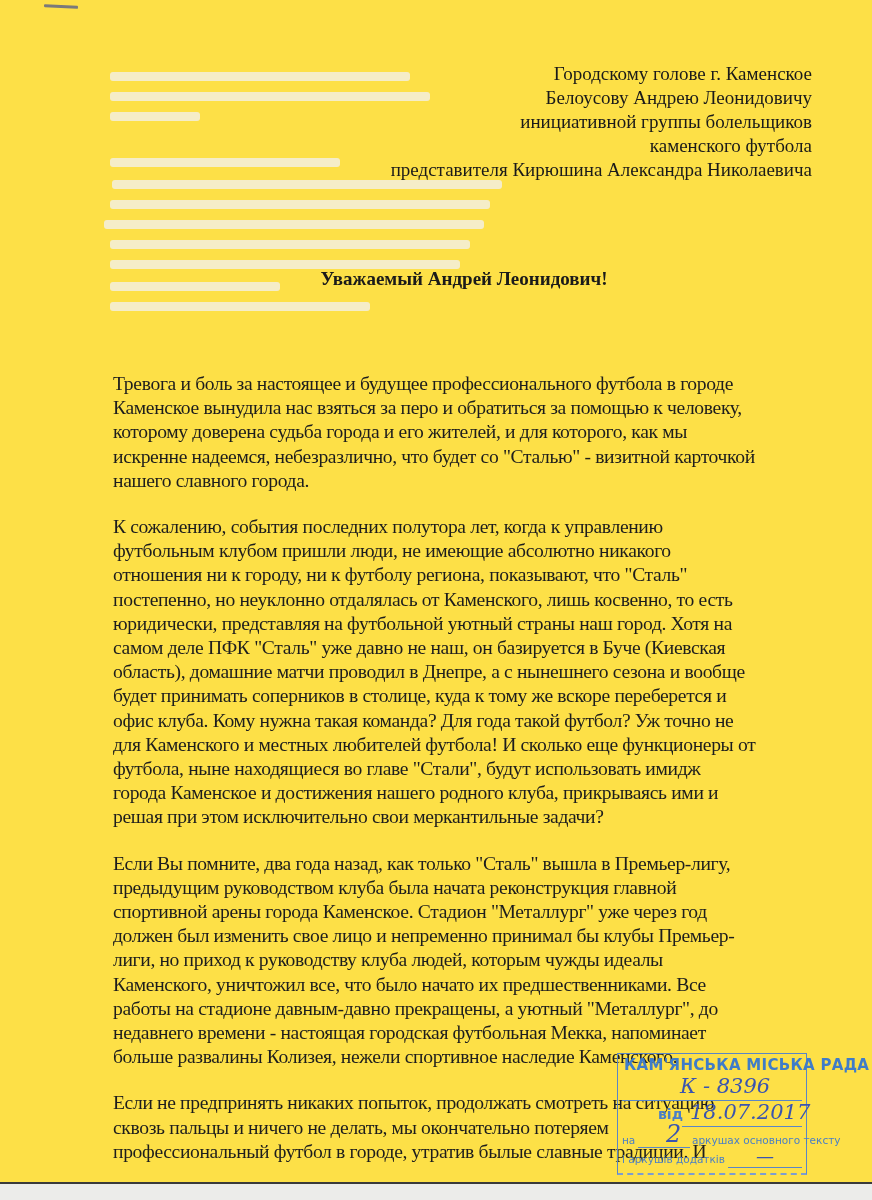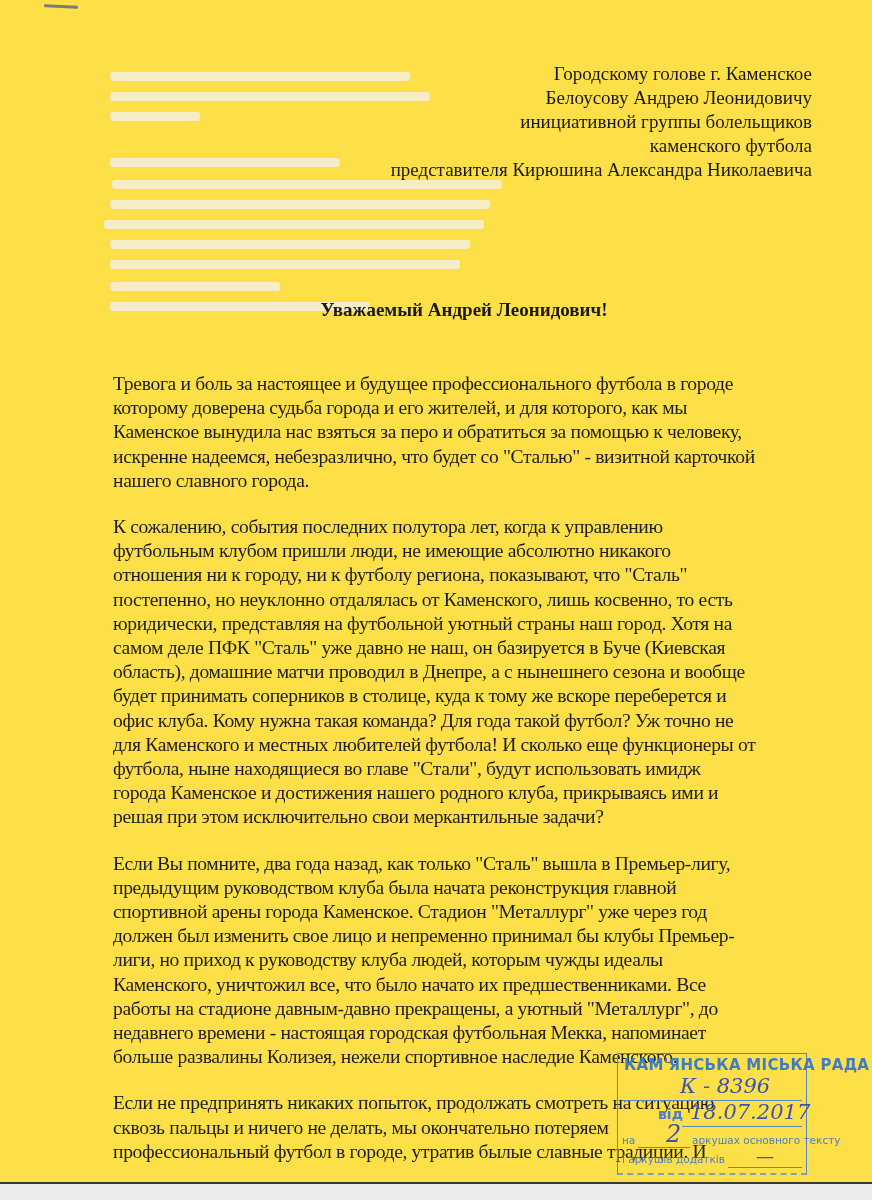--- a/index.html
+++ b/index.html
@@ -52,21 +52,21 @@
       top: 62px;
       text-align: right;
       font-size: 19px;
       line-height: 24px;
       color: #1a1a1a;
     }
     .addressee div { white-space: nowrap; }
     .salutation {
       position: absolute;
       left: 0; width: 872px;
-      top: 299px;
+      top: 268px;
       text-align: center;
       font-weight: bold;
       font-size: 19px;
       color: #1a1a1a;
       padding-left: 56px;
       box-sizing: border-box;
     }
     .body-text {
       position: absolute;
       left: 113px;
@@ -155,22 +155,22 @@
     <div>инициативной группы болельщиков</div>
     <div>каменского футбола</div>
     <div>представителя Кирюшина Александра Николаевича</div>
   </div>
 
   <div class="salutation">Уважаемый Андрей Леонидович!</div>
 
   <div class="body-text">
     <p>
       <span class="line">Тревога и боль за настоящее и будущее профессионального футбола в городе</span>
+      <span class="line">Каменское вынудила нас взяться за перо и обратиться за помощью к человеку,</span>
       <span class="line">которому доверена судьба города и его жителей, и для которого, как мы</span>
-      <span class="line">Каменское вынудила нас взяться за перо и обратиться за помощью к человеку,</span>
       <span class="line">искренне надеемся, небезразлично, что будет со "Сталью" - визитной карточкой</span>
       <span class="line">нашего славного города.</span>
     </p>
     <p>
       <span class="line">К сожалению, события последних полутора лет, когда к управлению</span>
       <span class="line">футбольным клубом пришли люди, не имеющие абсолютно никакого</span>
       <span class="line">отношения ни к городу, ни к футболу региона, показывают, что "Сталь"</span>
       <span class="line">постепенно, но неуклонно отдалялась от Каменского, лишь косвенно, то есть</span>
       <span class="line">юридически, представляя на футбольной уютный страны наш город. Хотя на</span>
       <span class="line">самом деле ПФК "Сталь" уже давно не наш, он базируется в Буче (Киевская</span>

